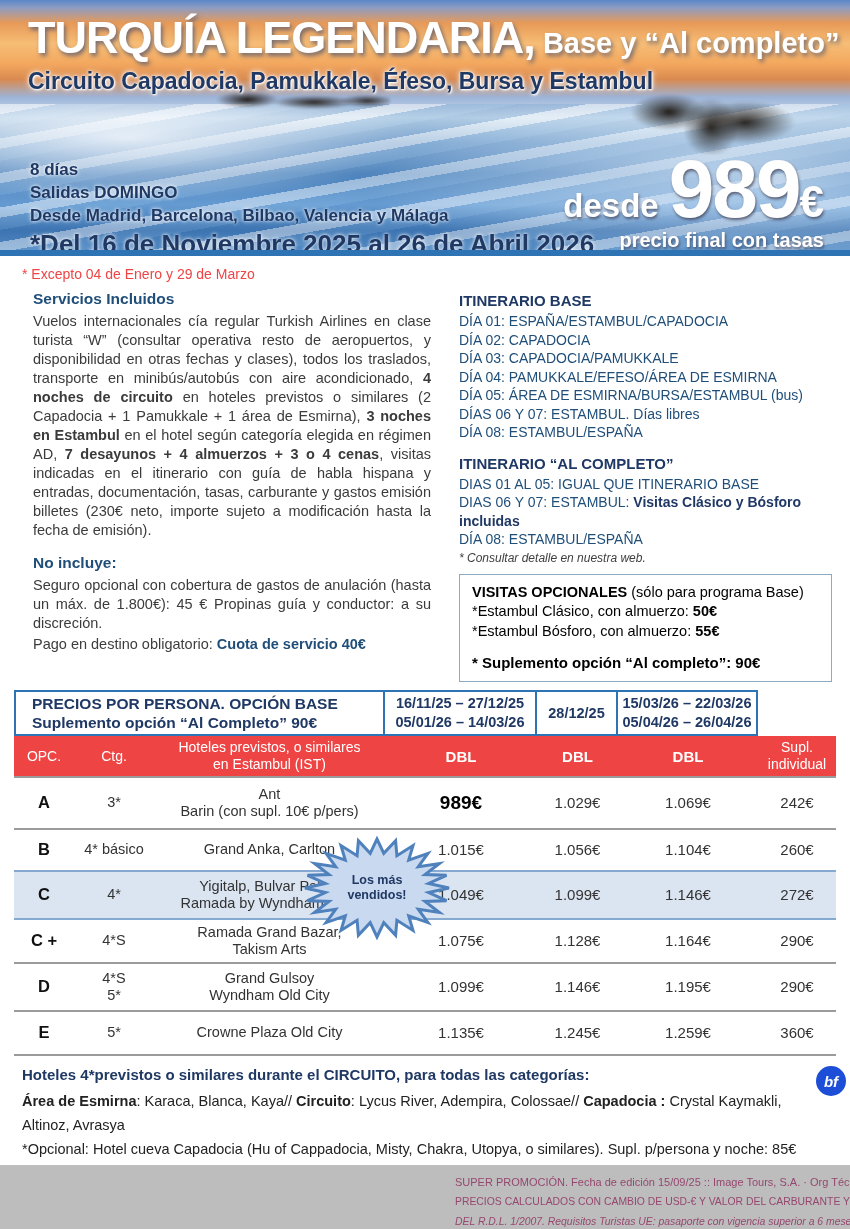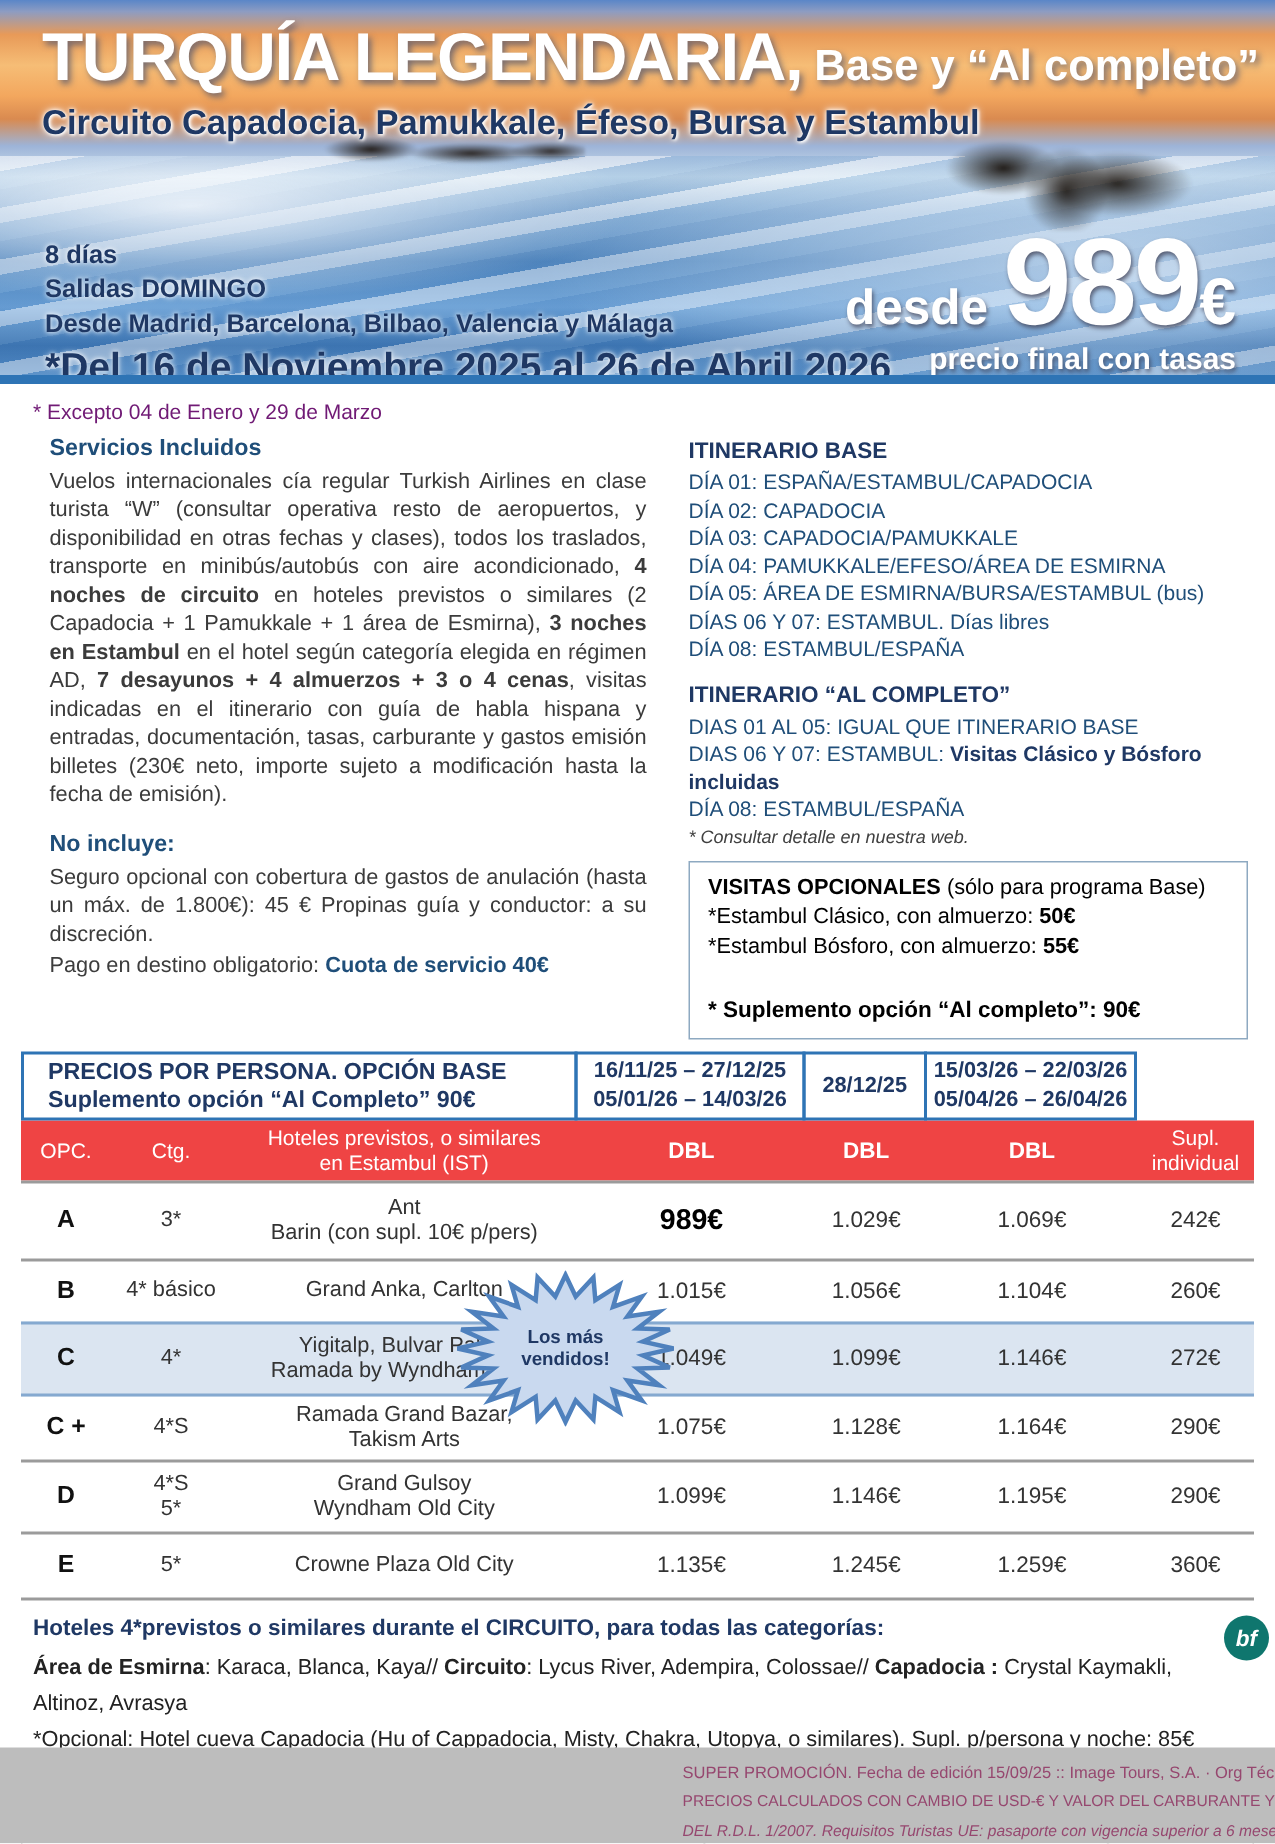--- a/index.html
+++ b/index.html
@@ -37,33 +37,33 @@
   .hero-info .dates{font-size:26px;line-height:32px;margin-top:1px;}
   .hero-price{position:absolute;right:26px;top:152px;text-align:right;color:#fff;
     text-shadow:1px 2px 3px rgba(60,60,80,.75);}
   .hero-price .row{display:flex;align-items:baseline;justify-content:flex-end;}
   .hero-price .desde{font-weight:700;font-size:33px;margin-right:10px;}
   .hero-price .amount{font-weight:700;font-size:82px;line-height:74px;letter-spacing:-2px;}
   .hero-price .cur{font-weight:700;font-size:44px;}
   .hero-price .note{font-weight:700;font-size:20px;margin-top:2px;}
 
   
-  .exception{margin:10px 0 2px 22px;font-size:14px;color:#701a75;}
+  .exception{margin:10px 0 2px 22px;font-size:14px;color:#ef4444;}
   .cols{display:flex;gap:28px;margin:2px 18px 0 33px;}
   .col-left{width:398px;flex:none;}
   .col-right{flex:1;min-width:0;}
   .sec-title{font-weight:700;font-size:15.5px;color:#1f4e79;margin:6px 0 4px 0;}
   .para{font-size:14.5px;line-height:19px;text-align:justify;color:#3b3b3b;}
   .pay-line{font-size:14.5px;line-height:19px;margin-top:2px;}
   .itin-title{font-weight:700;font-size:15px;color:#1f3864;margin:8px 0 3px 0;}
   .itin-line{font-size:14px;line-height:18.5px;color:#1f4e79;}
   .itin-note{font-size:12px;font-style:italic;color:#404040;margin-top:2px;}
   .visits-box{border:1.5px solid #8ea9c1;margin-top:9px;padding:8px 12px 10px 12px;color:#000000;}
   .visits-box .line{font-size:14.5px;line-height:19.5px;}
-  .visits-box .sup{font-weight:700;font-size:15px;margin-top:24px;}
+  .visits-box .sup{font-weight:700;font-size:15px;margin-top:13px;}
 
   
   .ptable{position:relative;margin:8px 0 0 14px;width:822px;font-size:14.5px;}
   .pt-top{display:grid;grid-template-columns:371px 152px 81px 140px 78px;}
   .pt-top .cell{border:2px solid #2e74b5;margin-left:-2px;min-height:42px;display:flex;flex-direction:column;
     justify-content:center;align-items:center;text-align:center;color:#1f3864;font-weight:700;font-size:14.5px;line-height:19px;}
   .pt-top .cell:first-child{margin-left:0;align-items:flex-start;text-align:left;padding-left:16px;font-size:15.5px;}
   .pt-top .empty{border:none;}
   .pt-head{display:grid;grid-template-columns:60px 80px 231px 152px 81px 140px 78px;background:#ef4444;color:#fff;
     min-height:40px;align-items:center;text-align:center;font-size:14px;line-height:17px;}
@@ -81,21 +81,21 @@
   .pt-bottom{border-top:2px solid #9b9b9b;}
   .badge{position:absolute;left:288px;top:146px;width:150px;height:104px;z-index:5;}
   .badge svg{position:absolute;left:0;top:0;}
   .badge .txt{position:absolute;left:0;top:0;width:150px;height:104px;display:flex;flex-direction:column;
     justify-content:center;align-items:center;color:#1f3864;font-weight:700;font-size:12.5px;line-height:15px;}
 
   
   .hotels-note{position:relative;margin:10px 0 0 22px;padding-right:50px;}
   .hotels-note .t{font-weight:700;font-size:15px;color:#1f3864;margin-bottom:6px;}
   .hotels-note .l{font-size:14.5px;line-height:24px;color:#222;}
-  .bf-icon{position:absolute;right:4px;top:0;width:30px;height:30px;border-radius:50%;background:#0f766e;
+  .bf-icon{position:absolute;right:4px;top:0;width:30px;height:30px;border-radius:50%;background:#1d4ed8;
     color:#fff;font-weight:700;font-style:italic;font-size:15px;display:flex;align-items:center;justify-content:center;}
 
   .conditions{border:1.5px solid #7f7f7f;margin:10px 14px 0 14px;padding:6px 10px 8px 10px;
     font-size:14.3px;line-height:19.5px;color:#2e2e2e;text-align:justify;}
 
   
   .footer{position:absolute;left:0;right:0;bottom:0;height:64px;background:#bdbdbd;}
   .logo{position:absolute;left:40px;top:10px;width:370px;height:48px;}
   .logo-text{position:absolute;left:12px;top:14px;font-style:italic;font-weight:700;font-size:33px;
     letter-spacing:1px;color:#141414;white-space:nowrap;}

